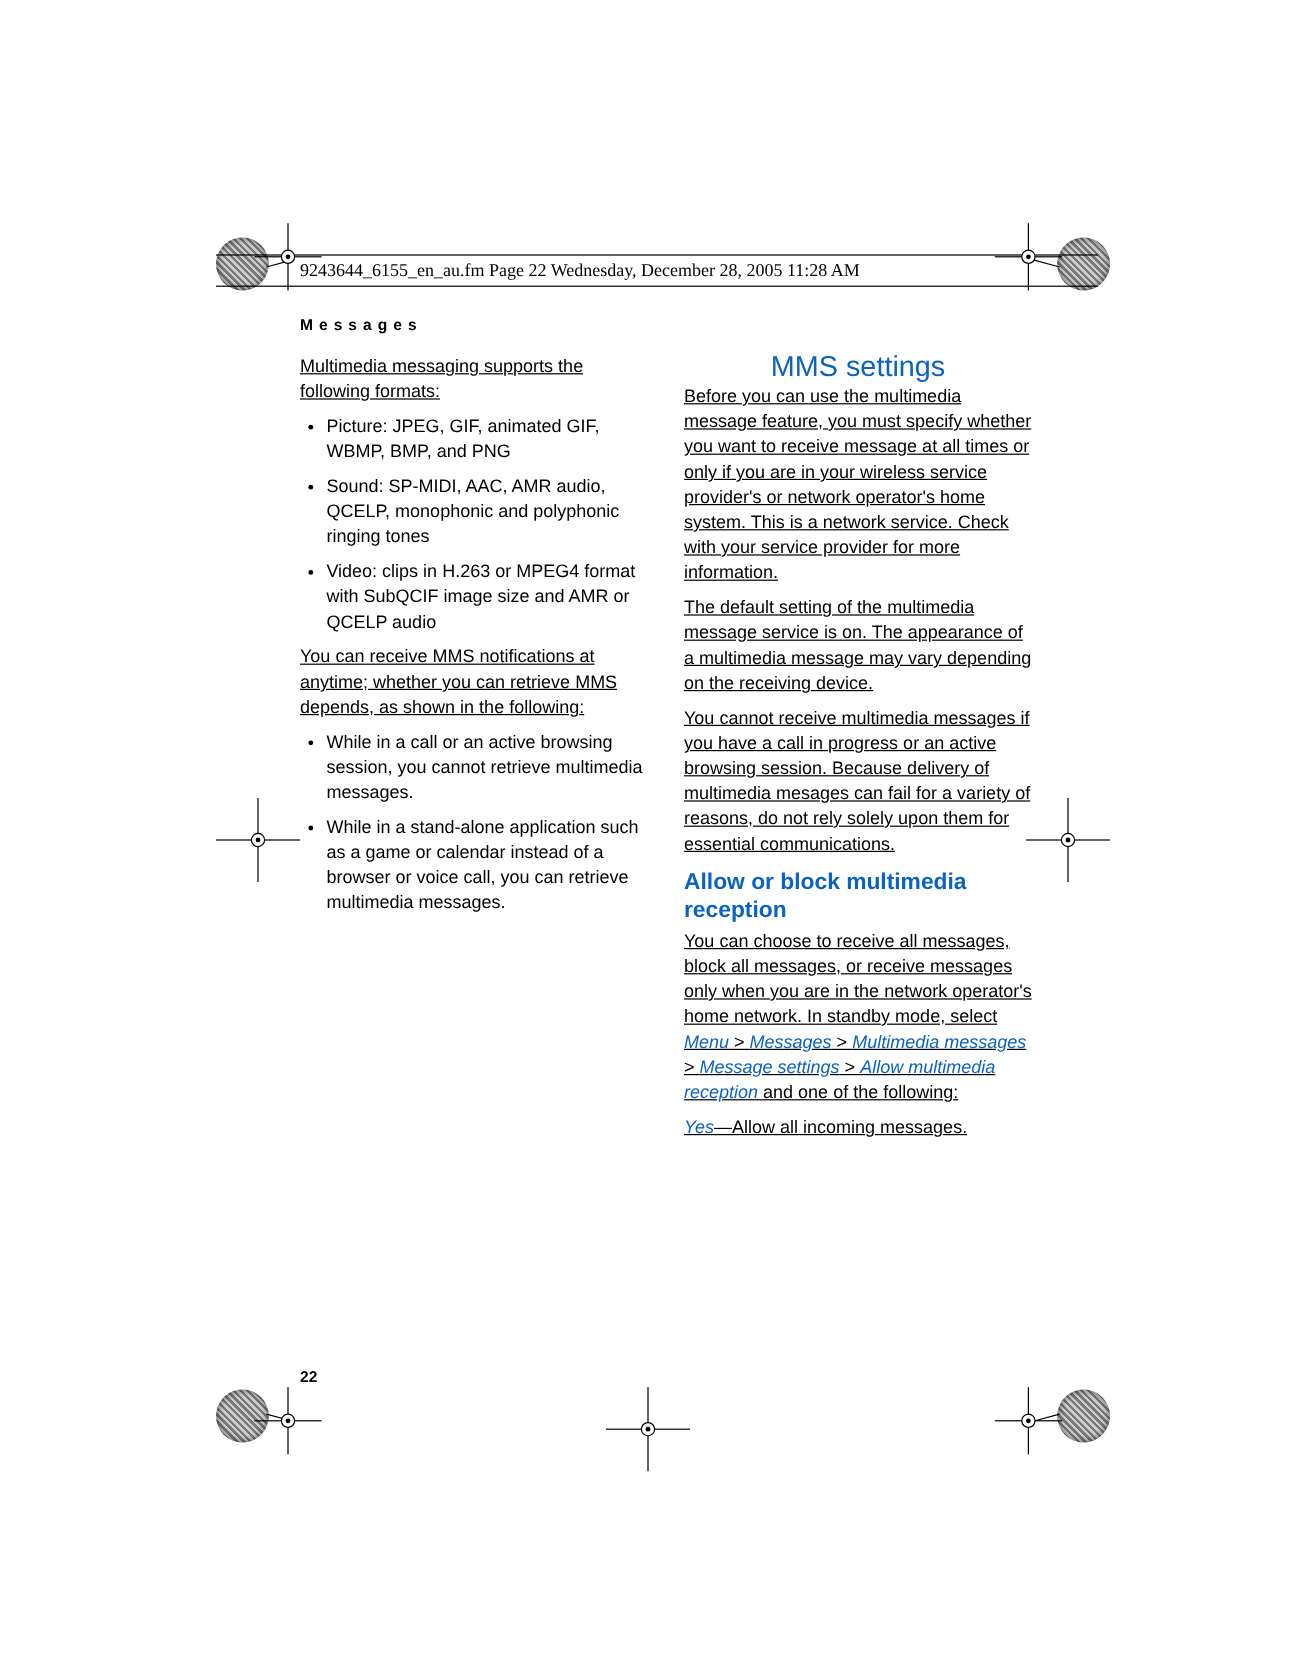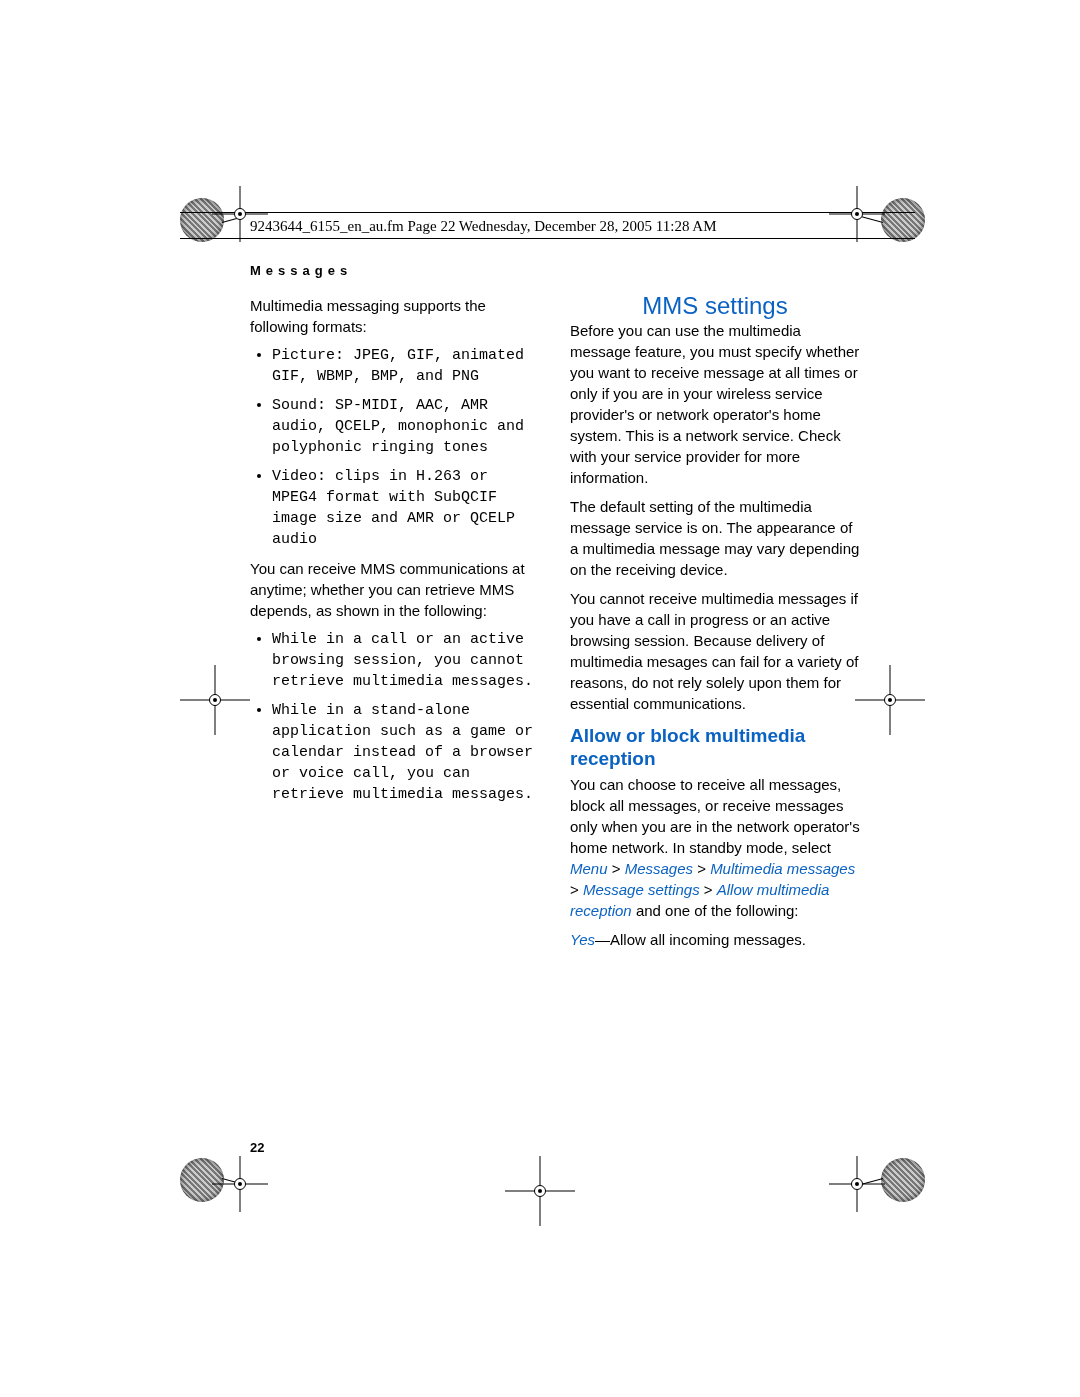--- a/index.html
+++ b/index.html
@@ -22,22 +22,22 @@
   .header-line { position: absolute; left: 180px; right: 165px; top: 217px; }
   .header-rule-top { position: absolute; left: 180px; right: 165px; top: 212px; height: 0; border-top: 1px solid #000; }
   .header-rule-bot { position: absolute; left: 180px; right: 165px; top: 238px; height: 0; border-top: 1px solid #000; }
   .header-text { font-family: "Times New Roman", Times, serif; font-size: 15px; color: #000; white-space: nowrap; padding-left: 70px; }
 
   .section-label { position: absolute; left: 250px; top: 263px; font-size: 13px; font-weight: bold; letter-spacing: 5px; color: #000; }
 
   
   .content { position: absolute; left: 250px; top: 295px; width: 610px; display: flex; gap: 30px; }
   .col { width: 290px; font-size: 15px; line-height: 21px; color: #000; }
-  .col p { margin-bottom: 8px; }
-  .col ul { list-style: disc; padding-left: 22px; margin-bottom: 8px; font-family: Liberation Mono, monospace; }
+  .col p { margin-bottom: 8px; text-decoration: underline; }
+  .col ul { list-style: disc; padding-left: 22px; margin-bottom: 8px; }
   .col li { margin-bottom: 8px; }
   .ital { font-style: italic; color: #0a62c2; }
   h2.mms { font-size: 24px; font-weight: 400; color: #0a62c2; margin-bottom: 4px; text-align: center; }
   h3.sub { font-size: 19px; font-weight: 700; color: #0a62c2; line-height: 23px; margin-top: 10px; margin-bottom: 4px; }
 
   .page-number { position: absolute; left: 250px; top: 1140px; font-size: 13px; font-weight: bold; }
 
   
   .line { position: absolute; background: #000; }
 </style>
@@ -103,21 +103,21 @@
   <div class="section-label">Messages</div>
 
   <div class="content">
     <div class="col">
       <p>Multimedia messaging supports the following formats:</p>
       <ul>
         <li>Picture: JPEG, GIF, animated GIF, WBMP, BMP, and PNG</li>
         <li>Sound: SP-MIDI, AAC, AMR audio, QCELP, monophonic and polyphonic ringing tones</li>
         <li>Video: clips in H.263 or MPEG4 format with SubQCIF image size and AMR or QCELP audio</li>
       </ul>
-      <p>You can receive MMS communications at anytime; whether you can retrieve MMS depends, as shown in the following:</p>
+      <p>You can receive MMS notifications at anytime; whether you can retrieve MMS depends, as shown in the following:</p>
       <ul>
         <li>While in a call or an active browsing session, you cannot retrieve multimedia messages.</li>
         <li>While in a stand-alone application such as a game or calendar instead of a browser or voice call, you can retrieve multimedia messages.</li>
       </ul>
     </div>
 
     <div class="col">
       <h2 class="mms">MMS settings</h2>
       <p>Before you can use the multimedia message feature, you must specify whether you want to receive message at all times or only if you are in your wireless service provider's or network operator's home system. This is a network service. Check with your service provider for more information.</p>
       <p>The default setting of the multimedia message service is on. The appearance of a multimedia message may vary depending on the receiving device.</p>

